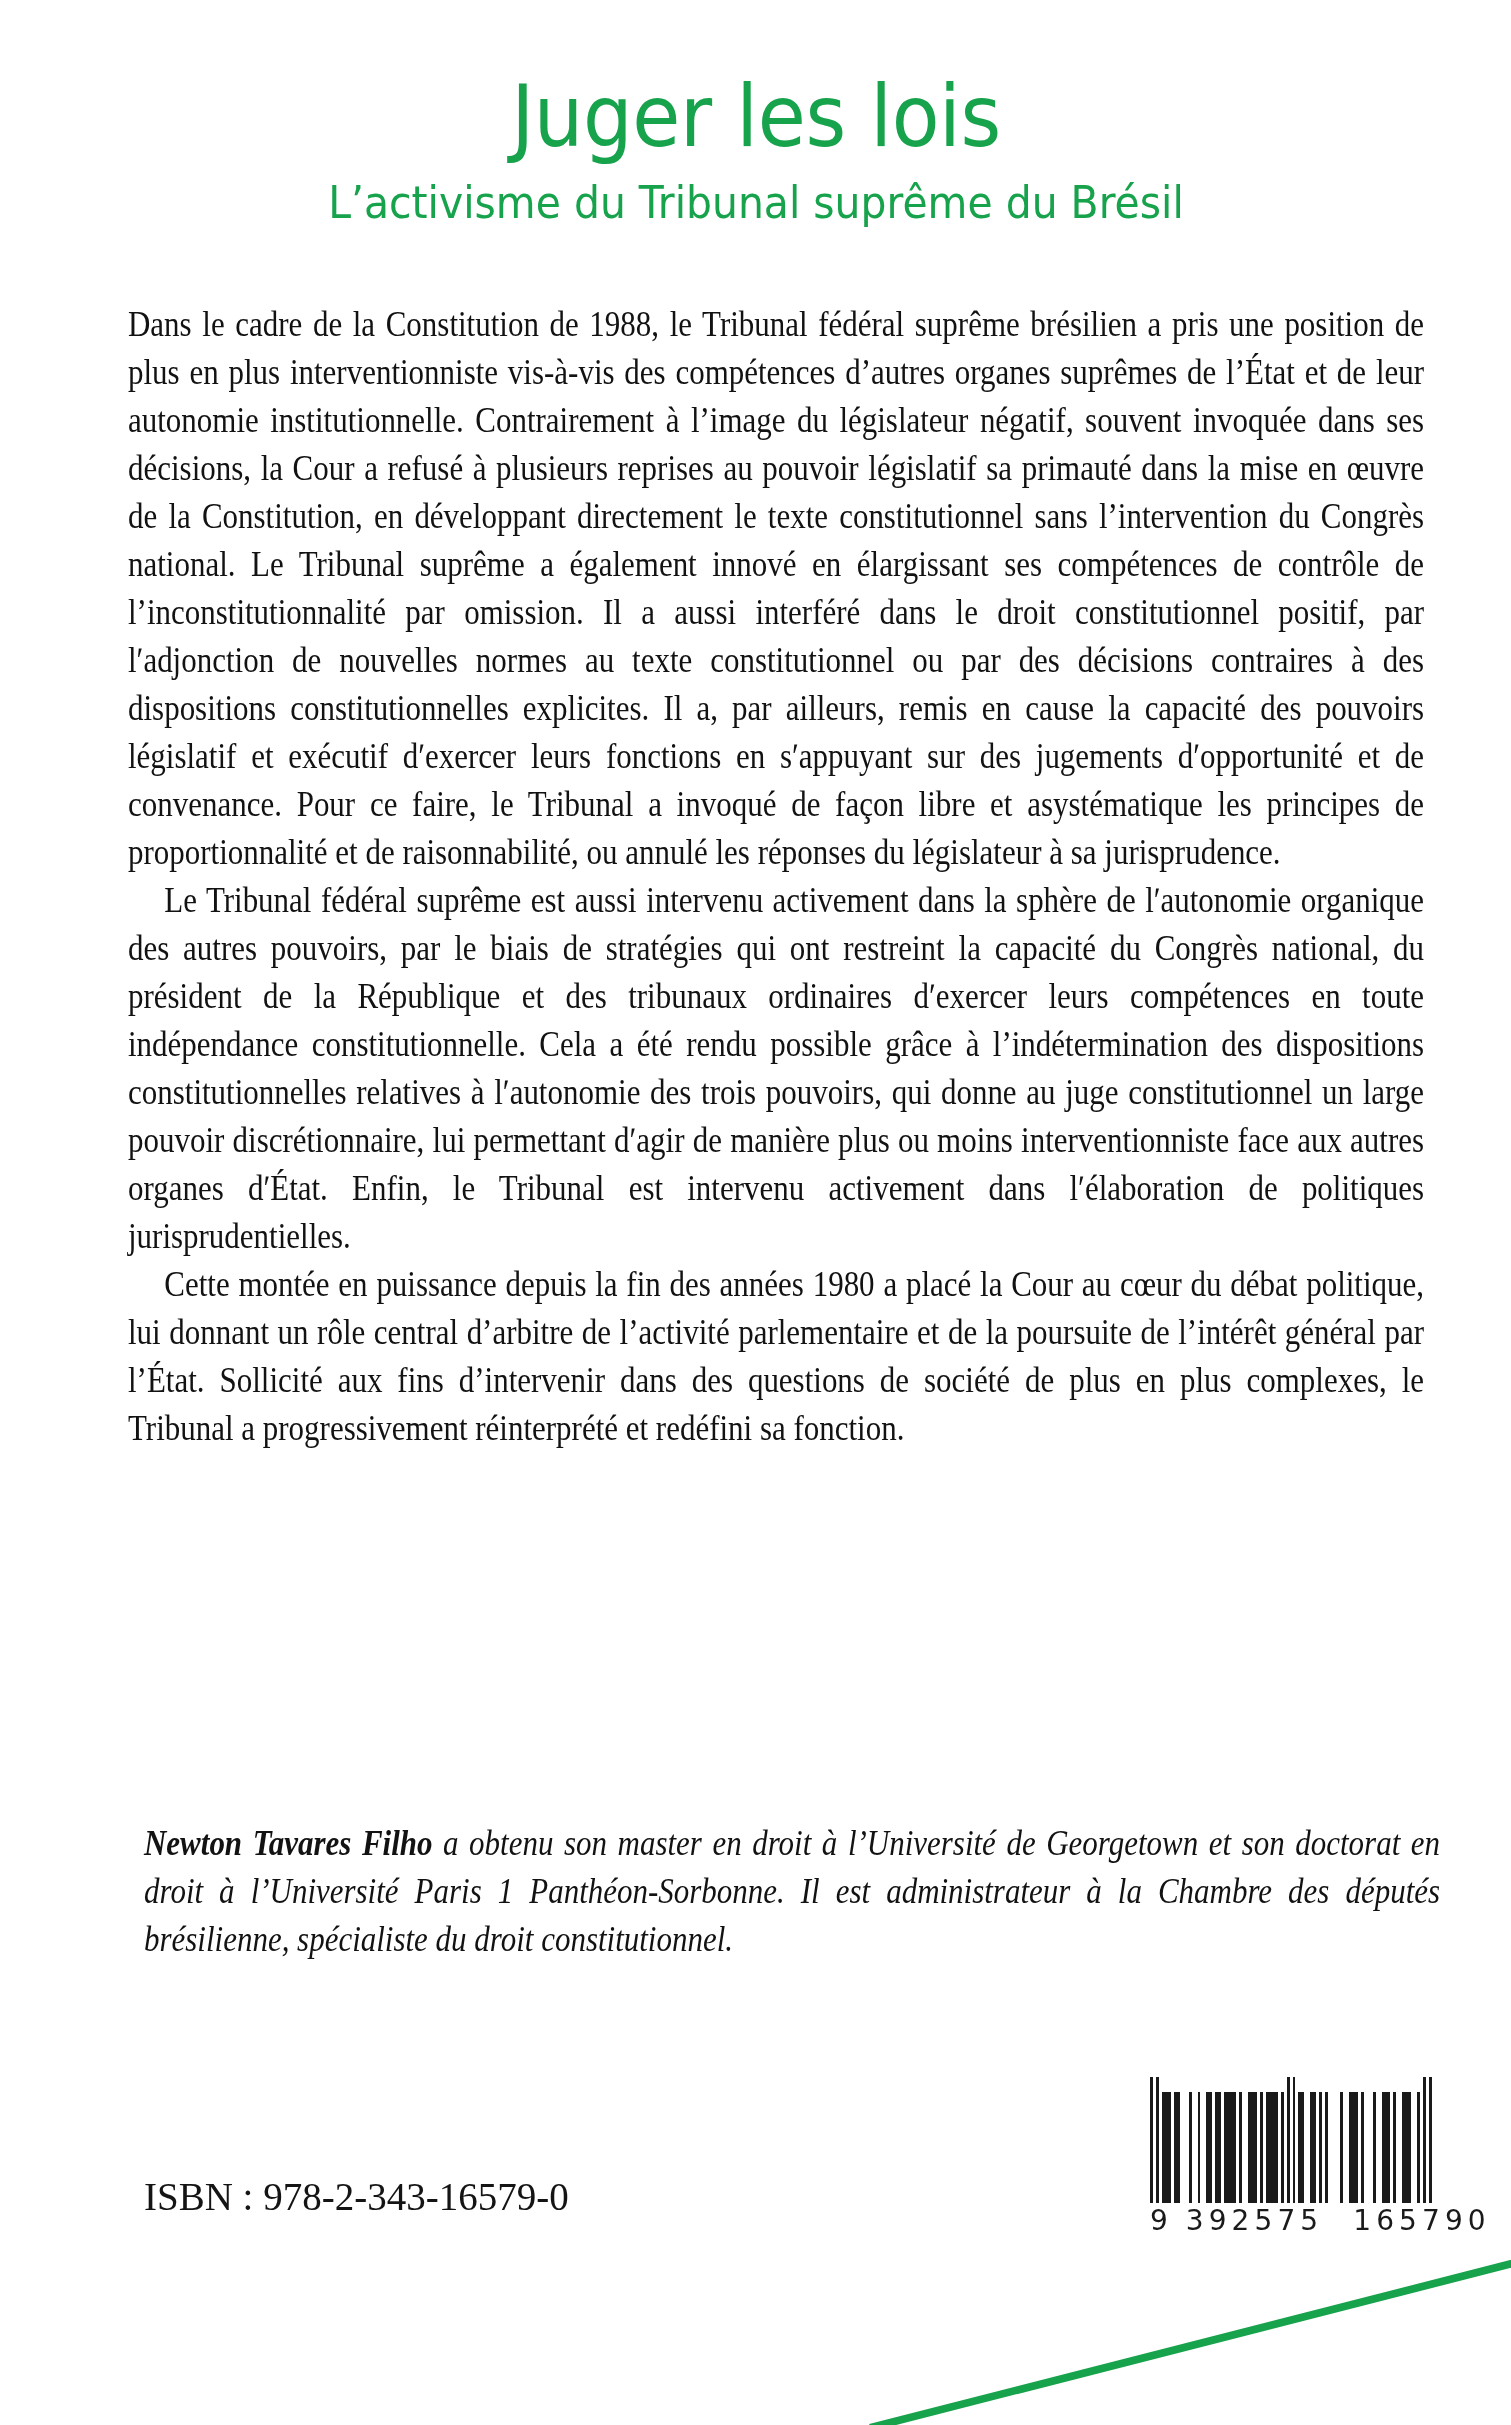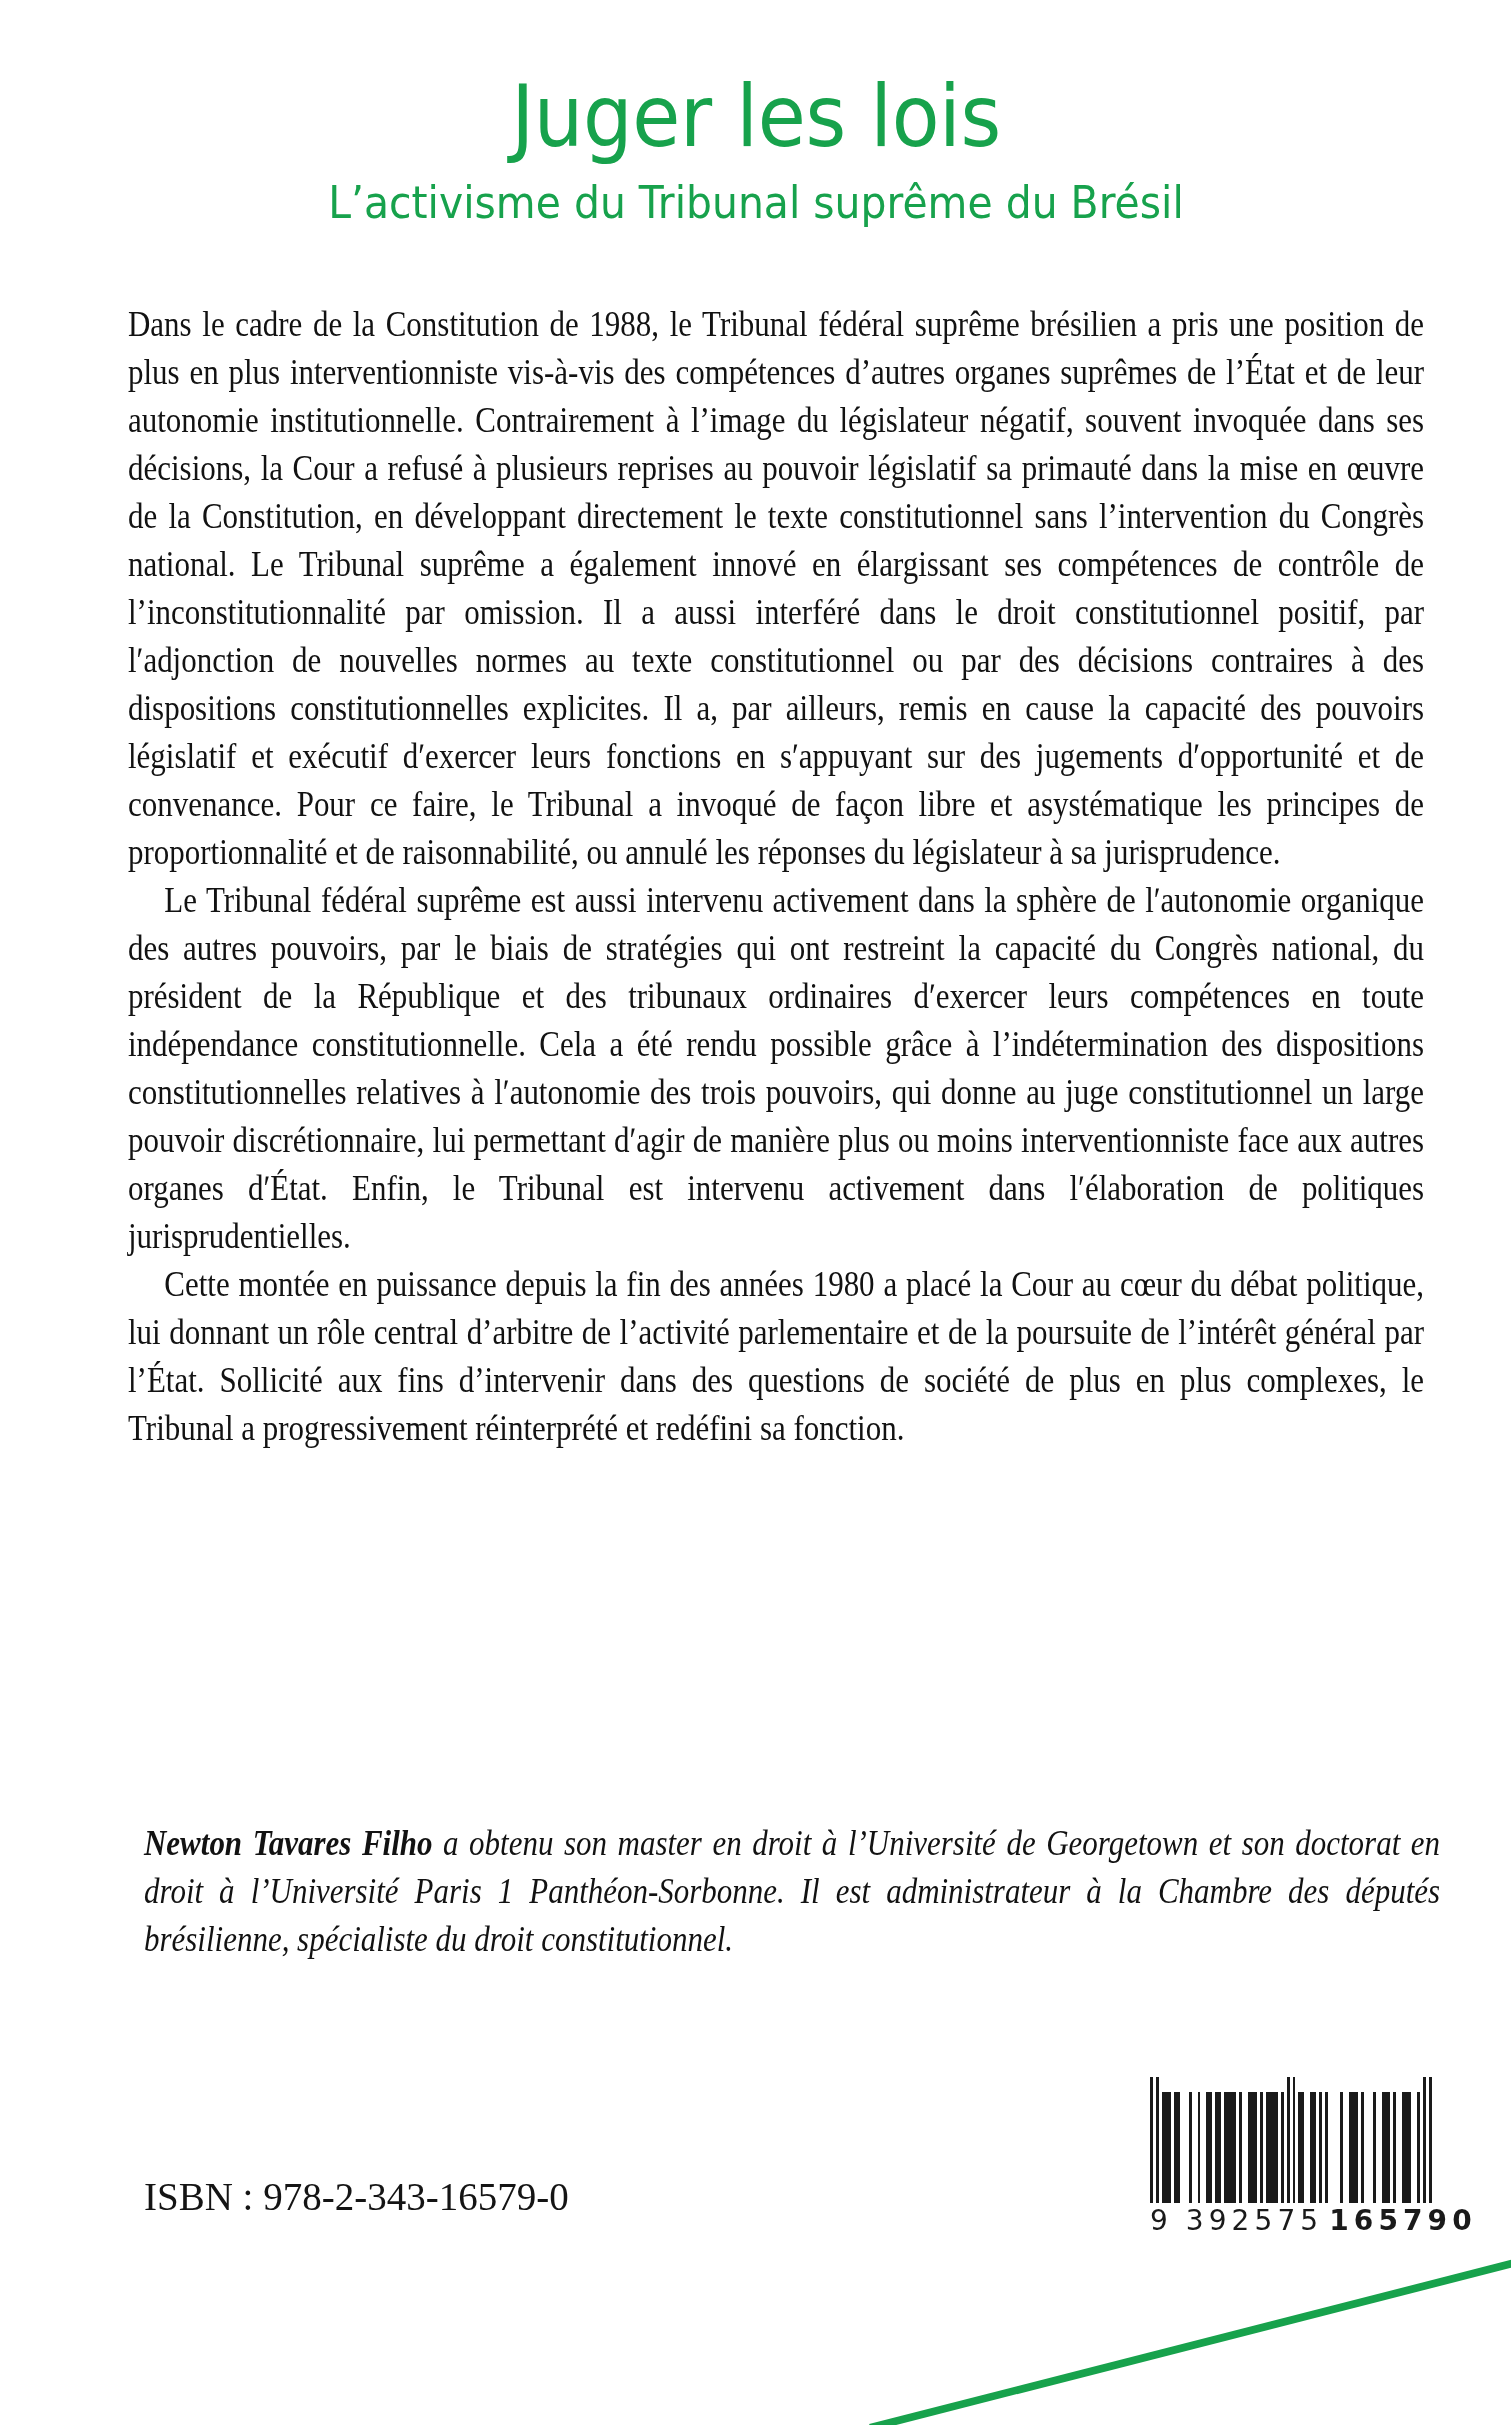--- a/index.html
+++ b/index.html
@@ -126,21 +126,21 @@
     display: flex;
     font-family: "DejaVu Sans", sans-serif;
     font-size: 28px;
     letter-spacing: 0.9px;
     color: #1a1a1a;
     height: 32px;
     align-items: center;
   }
   .barcode-digits .lead { margin-right: 8.5px; }
   .barcode-digits .grp-left { margin-left: 8.5px; letter-spacing: 5.1px; }
-  .barcode-digits .grp-right { margin-left: 6px; letter-spacing: 5.1px; font-weight: bold; }
+  .barcode-digits .grp-right { margin-left: 30px; letter-spacing: 5.1px; }
 
   
   .green-diagonal {
     position: absolute;
     left: 0;
     top: 0;
     width: 1512px;
     height: 2426px;
     pointer-events: none;
   }

